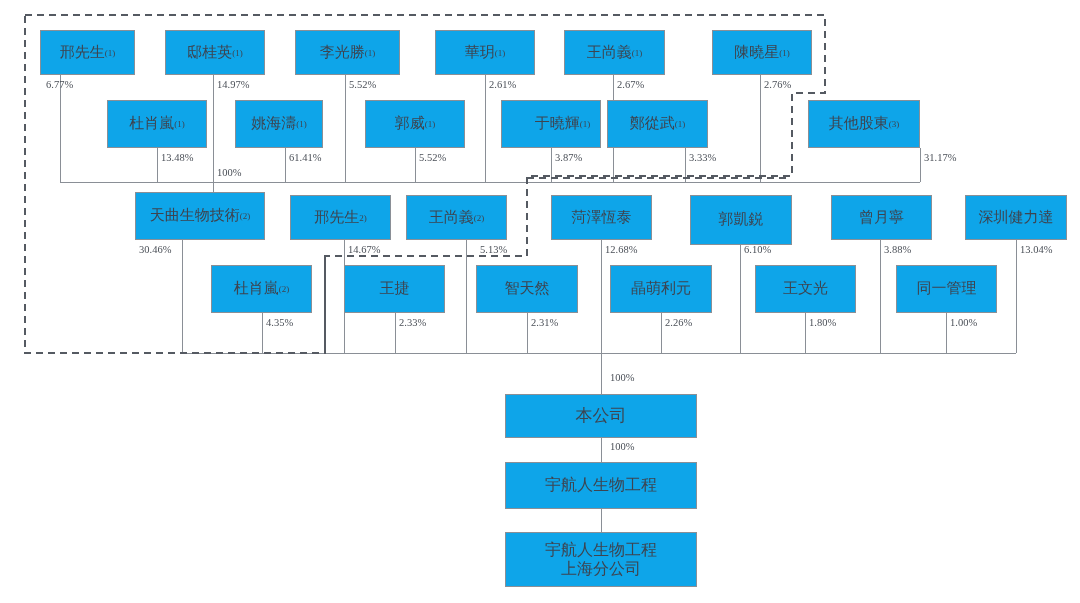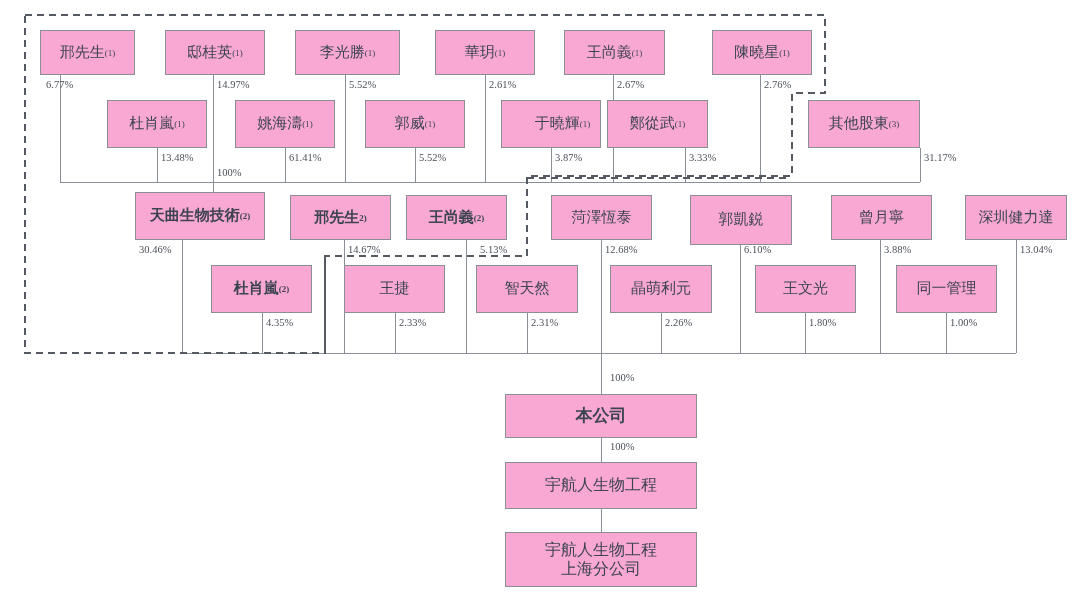--- a/index.html
+++ b/index.html
@@ -6,29 +6,29 @@
   body{
     font-family:"Liberation Serif","DejaVu Serif",serif;
     width:1080px;height:603px;overflow:hidden;
   }
   #stage{position:relative;width:1080px;height:603px;background:#fff;}
   svg#wires{position:absolute;left:0;top:0;width:1080px;height:603px;}
   .node{
     position:absolute;
     box-sizing:border-box;
     border:1px solid #8a8f96;
-    background:#f9a8d4;
+    background:#0ea5e9;
     display:flex;align-items:center;justify-content:center;
     color:#3d4450;
     font-size:15px;
     line-height:1.15;
     text-align:center;
     white-space:nowrap;
   }
-  .node.bold{font-weight:bold;}
+  .node.bold{font-weight:normal;}
   .node .sup{font-size:9px;vertical-align:super;line-height:0;}
   .pct{
     position:absolute;
     color:#4a4f57;
     font-size:10.5px;
     font-family:"Liberation Serif","DejaVu Serif",serif;
     white-space:nowrap;
   }
   .two-line{flex-direction:column;}
 </style>
@@ -127,21 +127,21 @@
       <span class="sup">(1)</span>
   </div>
   <div class="pct" style="left:764px;top:79px;">2.76%</div>
 
   <div class="node" style="left:107px;top:100px;width:100px;height:48px;">
     <span>杜肖嵐</span>
       <span class="sup">(1)</span>
   </div>
   <div class="pct" style="left:161px;top:152px;">13.48%</div>
 
-  <div class="node" style="left:235px;top:100px;width:100px;height:48px;">
+  <div class="node" style="left:235px;top:100px;width:88px;height:48px;">
     <span>姚海濤</span>
       <span class="sup">(1)</span>
   </div>
   <div class="pct" style="left:289px;top:152px;">61.41%</div>
 
   <div class="node" style="left:365px;top:100px;width:100px;height:48px;">
     <span>郭威</span>
       <span class="sup">(1)</span>
   </div>
   <div class="pct" style="left:419px;top:152px;">5.52%</div>

